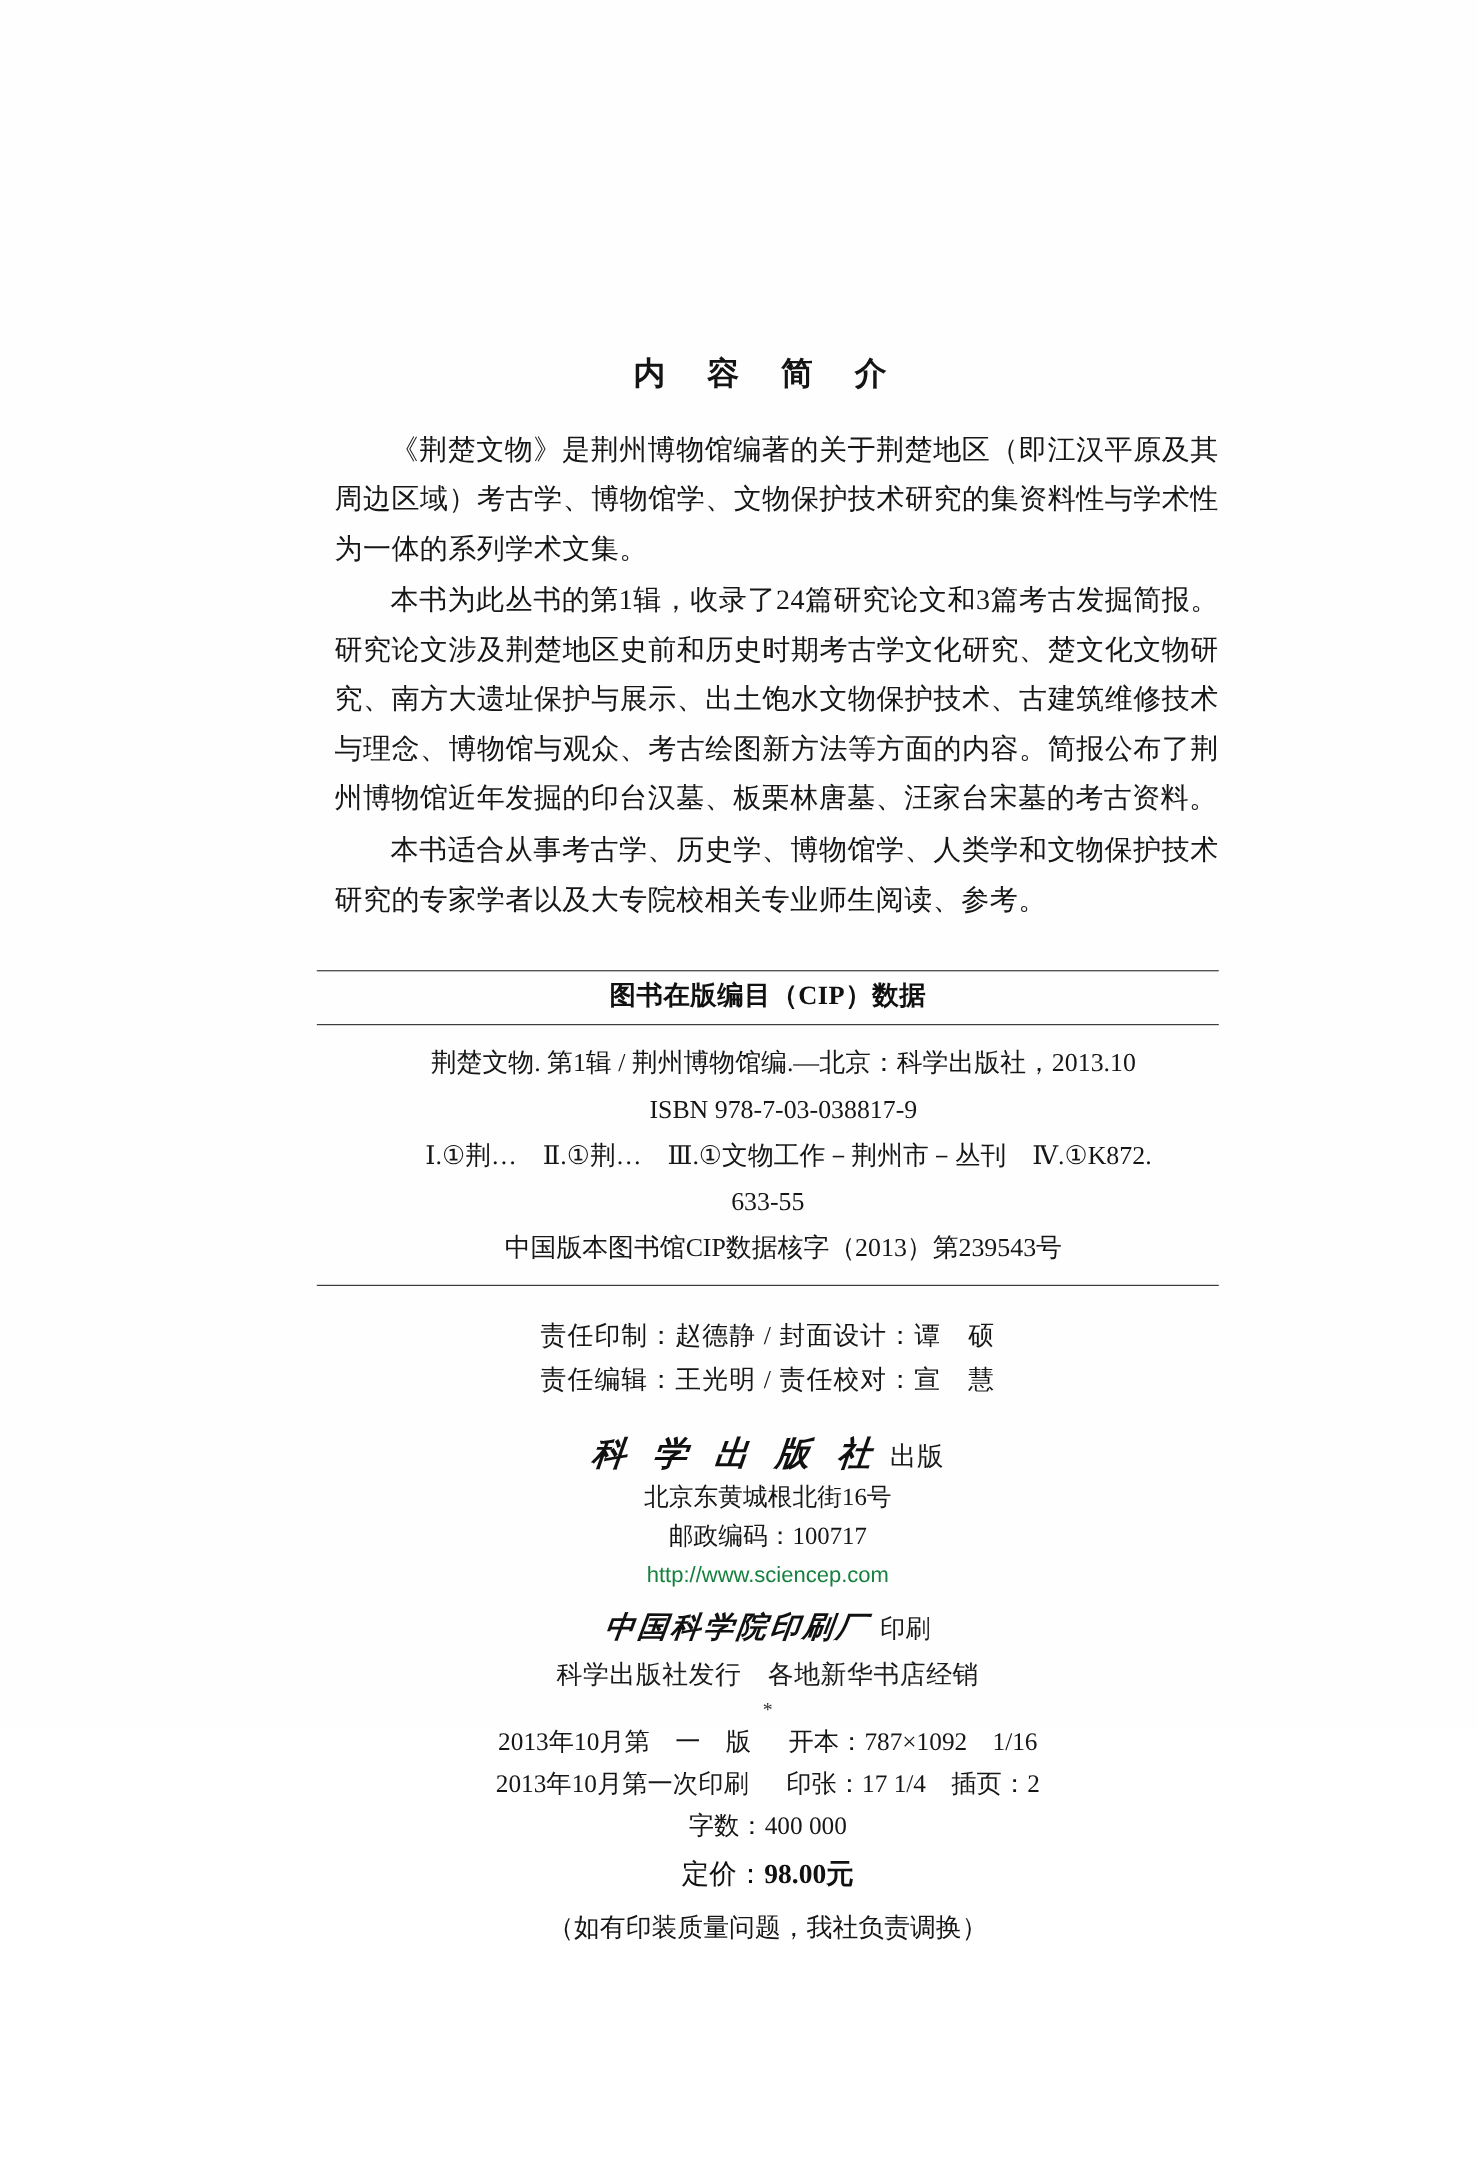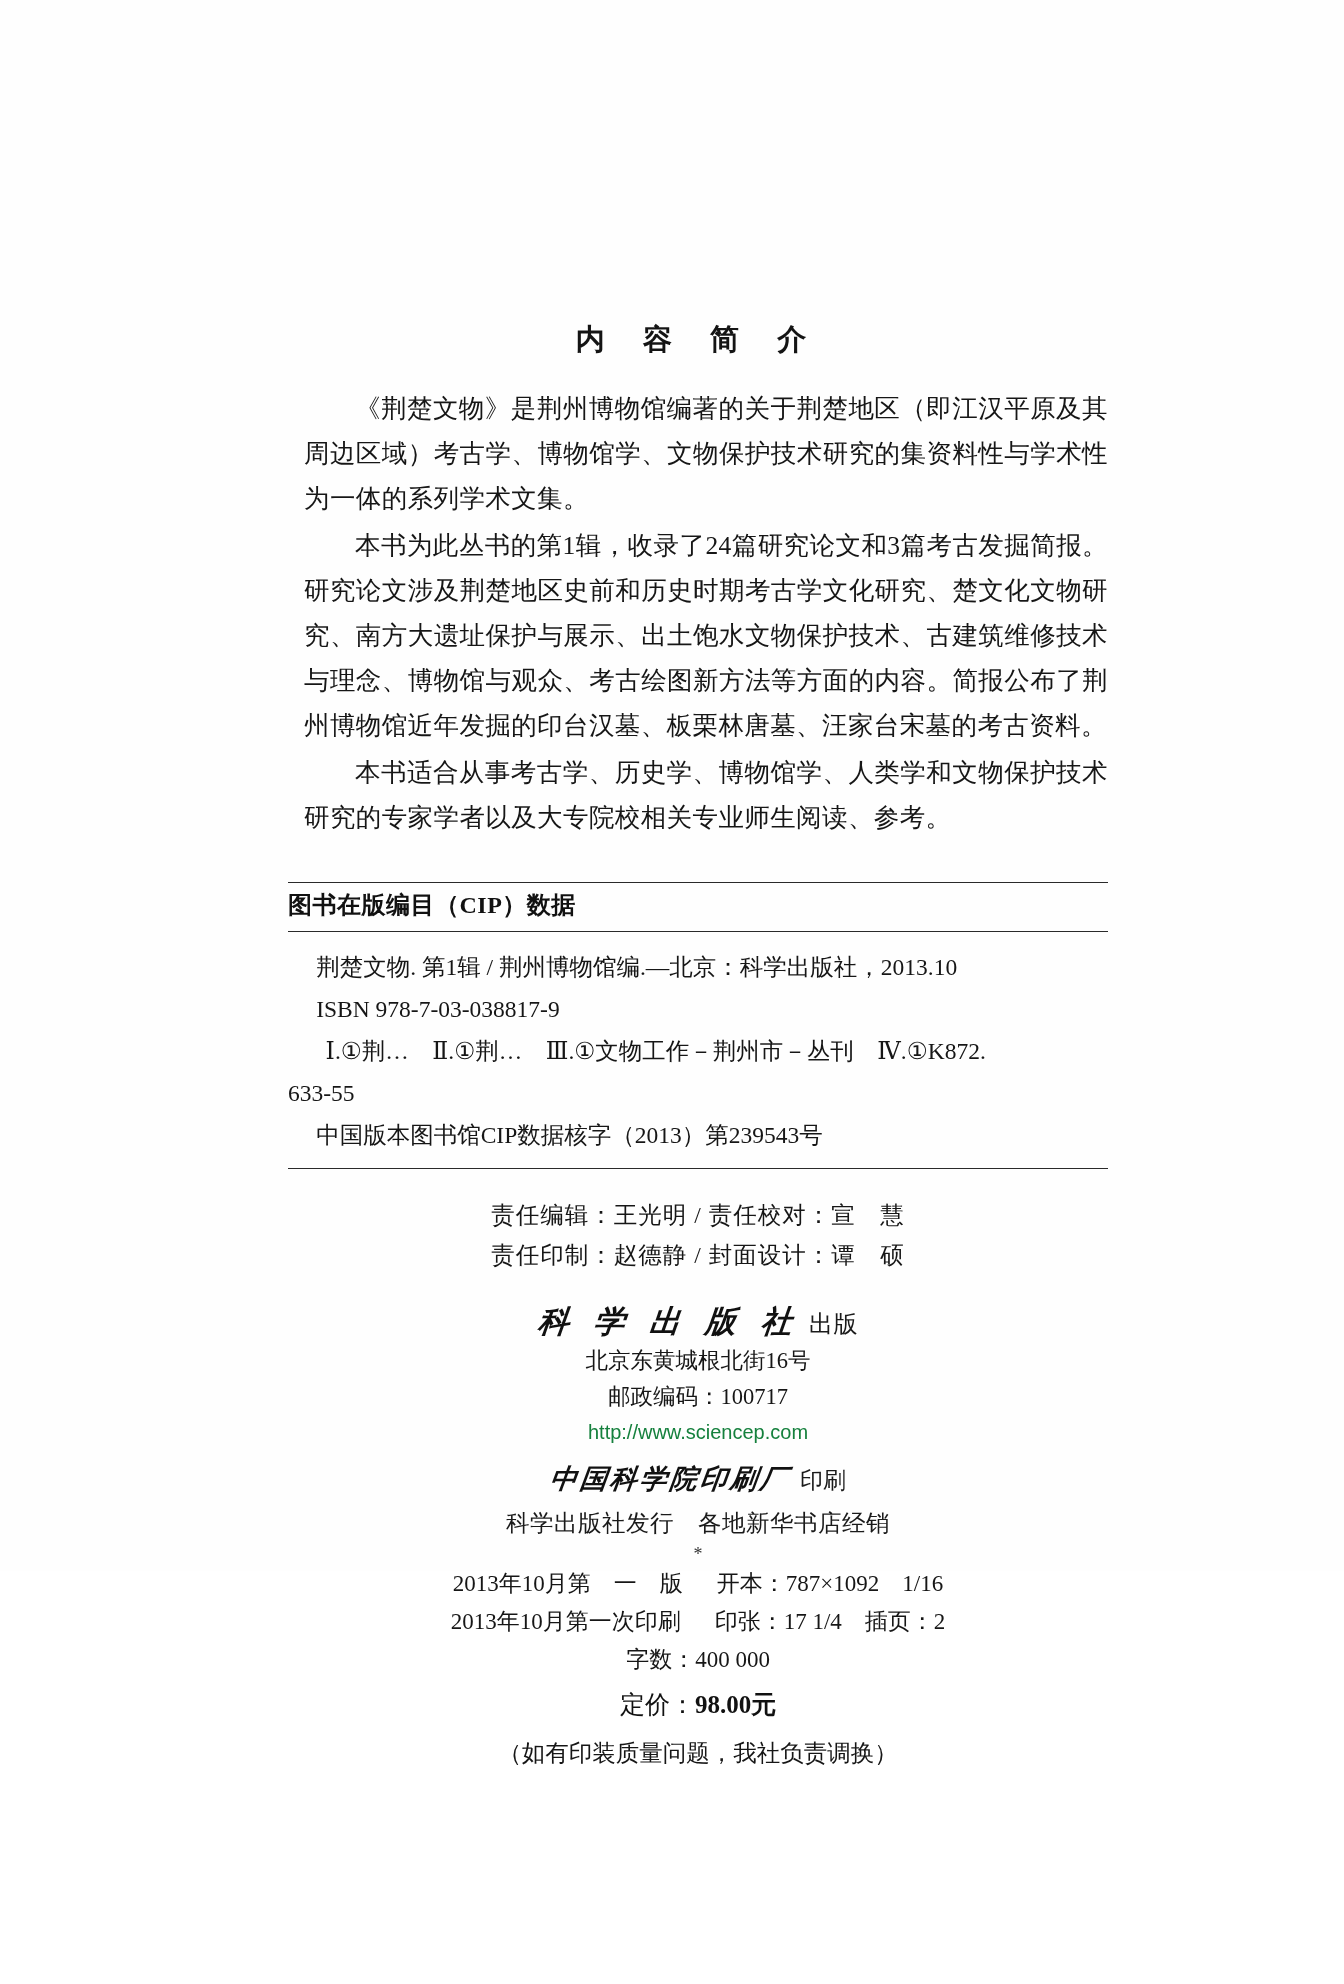--- a/index.html
+++ b/index.html
@@ -43,20 +43,21 @@
     line-height: 45px;
     text-indent: 2em;
     text-align: justify;
     color: #161616;
     margin: 0 0 2px 16px;
     letter-spacing: 0.4px;
   }
   
   .cip-wrap {
     margin-top: 42px;
+    text-align: center;
   }
   .rule {
     border: 0;
     border-top: 1.6px solid #2a2a2a;
     margin: 0;
   }
   .cip-head {
     font-size: 24px;
     font-weight: bold;
     padding: 6px 0 10px 0;
@@ -195,22 +196,22 @@
         <div class="cip-line indent2">荆楚文物. 第1辑 / 荆州博物馆编.—北京：科学出版社，2013.10</div>
         <div class="cip-line indent2">ISBN 978-7-03-038817-9</div>
         <div class="cip-line indent">Ⅰ.①荆…　Ⅱ.①荆…　Ⅲ.①文物工作－荆州市－丛刊　Ⅳ.①K872.</div>
         <div class="cip-line">633-55</div>
         <div class="cip-line indent2">中国版本图书馆CIP数据核字（2013）第239543号</div>
       </div>
       <hr class="rule">
     </div>
 
     <div class="credits">
+      <div class="line">责任印制：赵德静 / 封面设计：谭　硕</div>
       <div class="line">责任编辑：王光明 / 责任校对：宣　慧</div>
-      <div class="line">责任印制：赵德静 / 封面设计：谭　硕</div>
     </div>
 
     <div class="pub-row">
       <span class="brush">科 学 出 版 社</span><span class="pub-suffix">出版</span>
     </div>
     <div class="addr">北京东黄城根北街16号</div>
     <div class="addr">邮政编码：100717</div>
     <div class="url">http://www.sciencep.com</div>
 
     <div class="printer-row">

